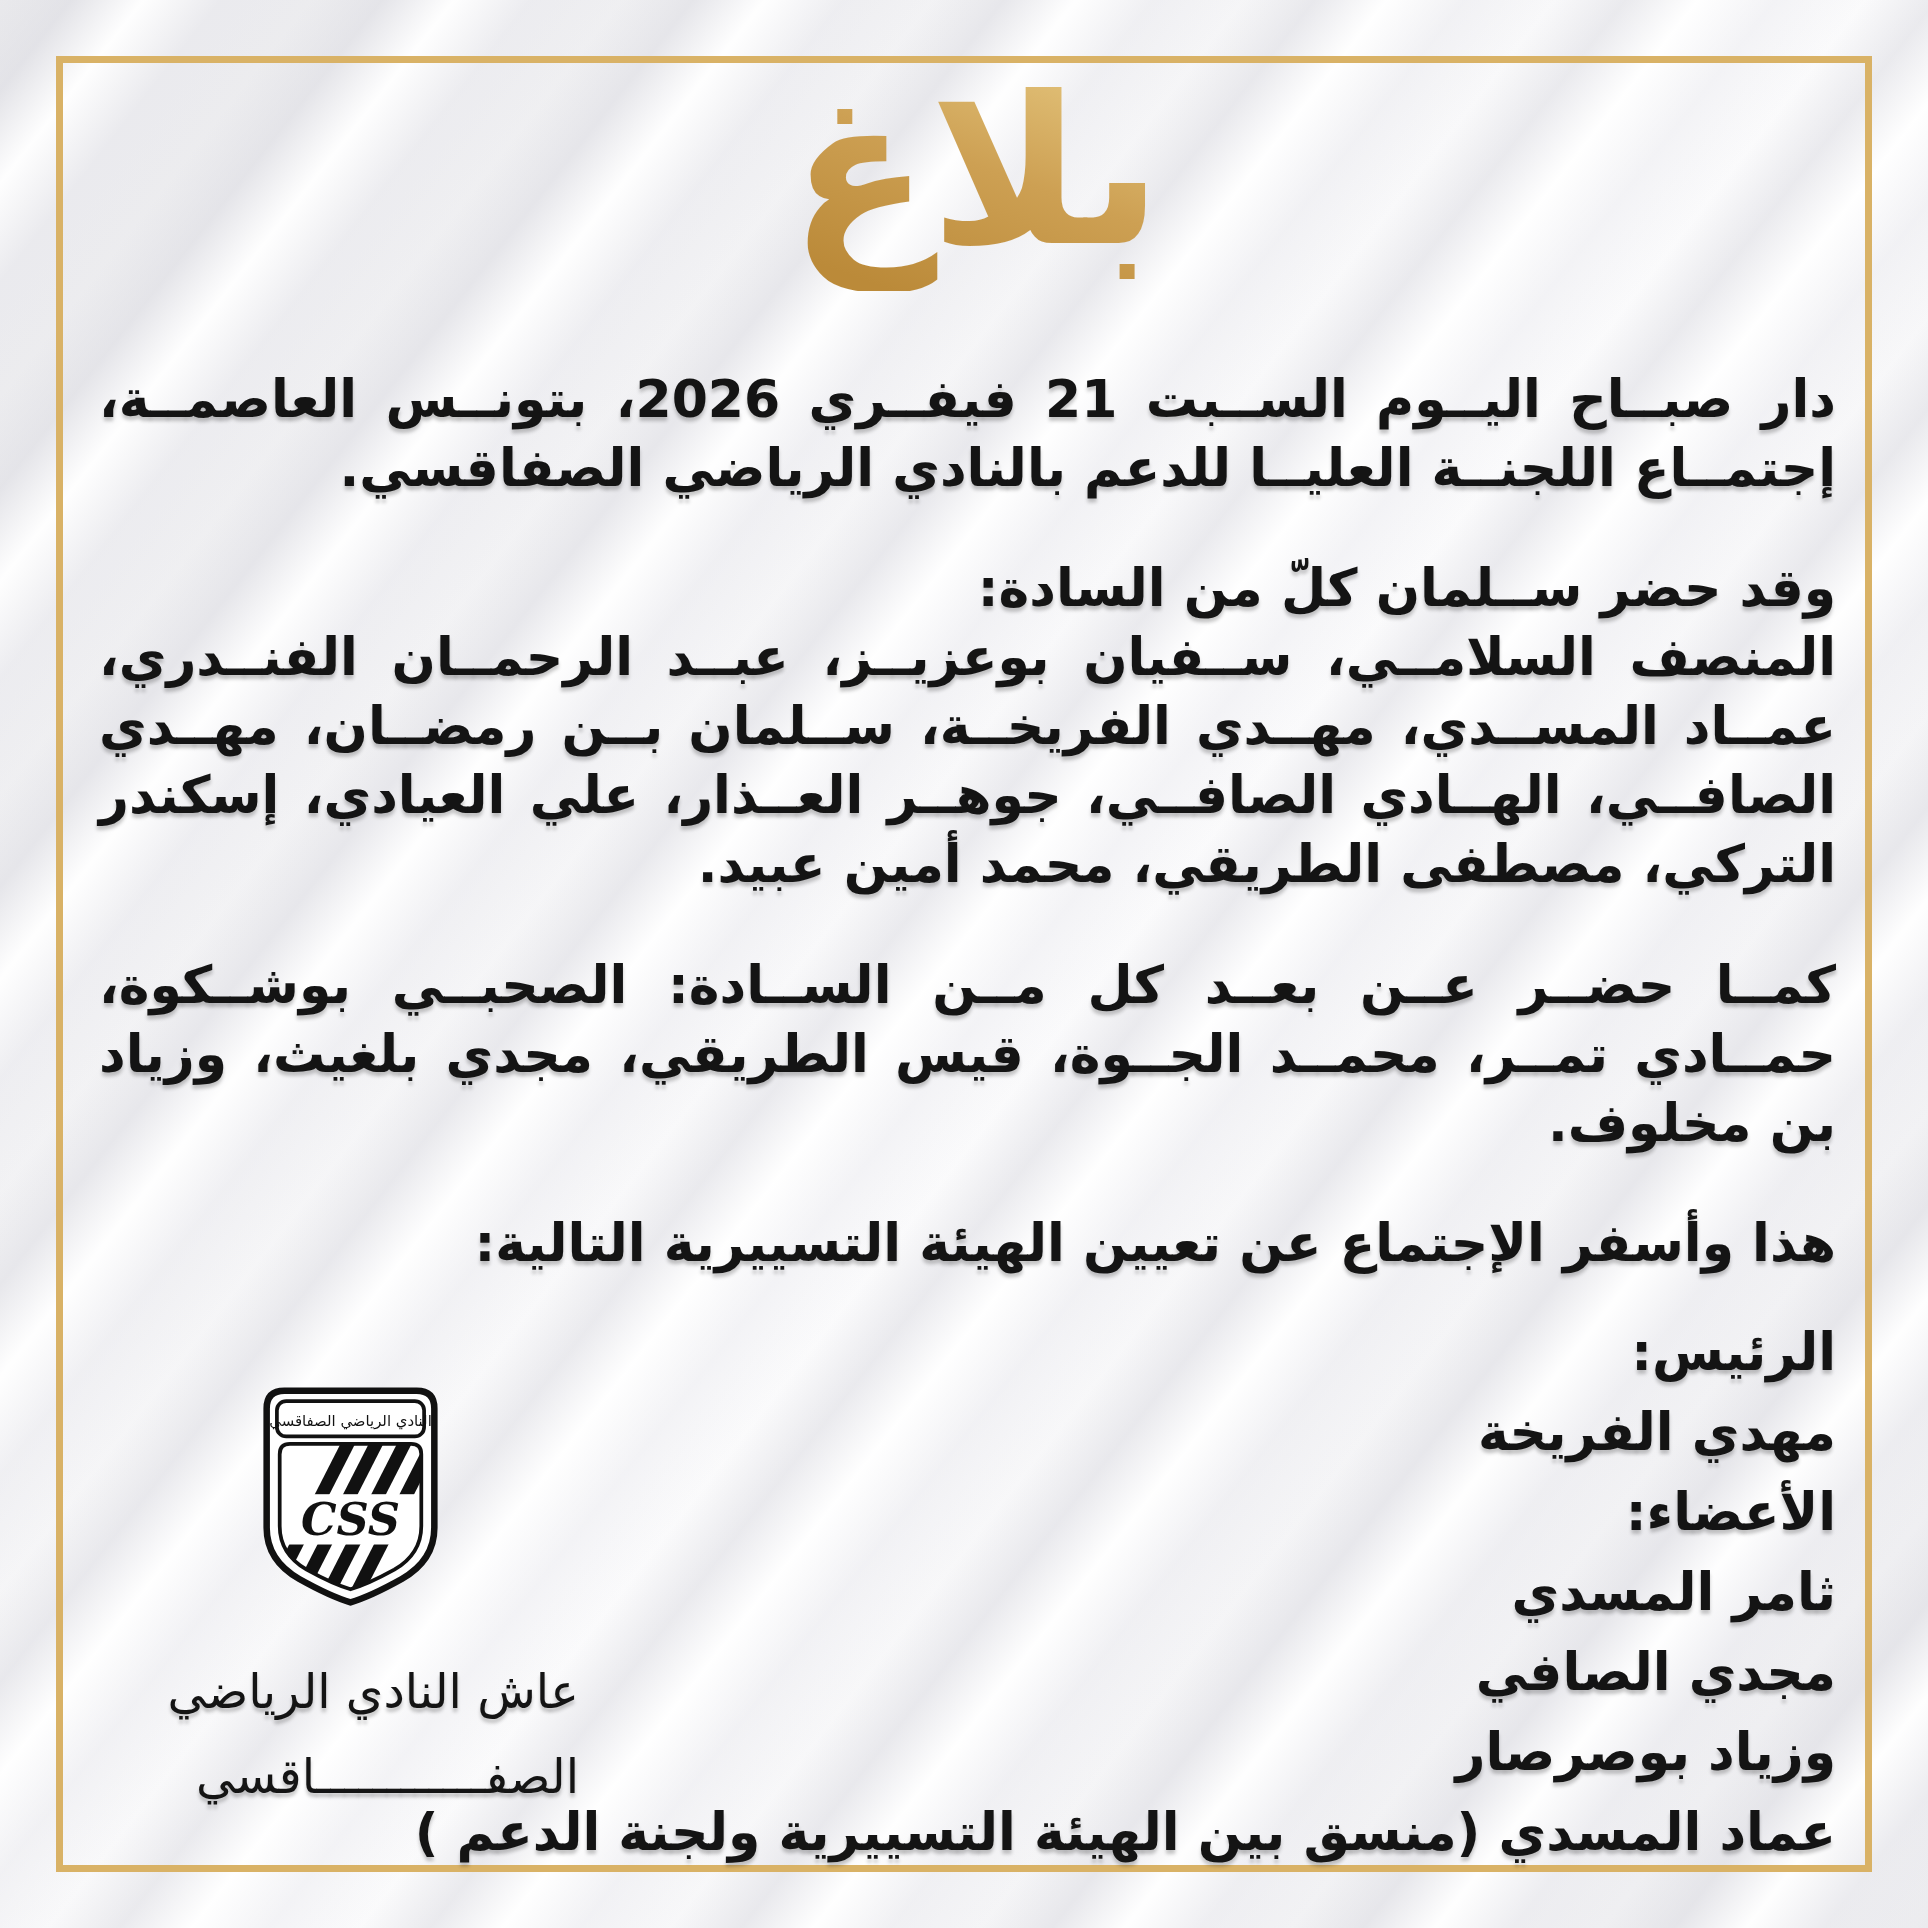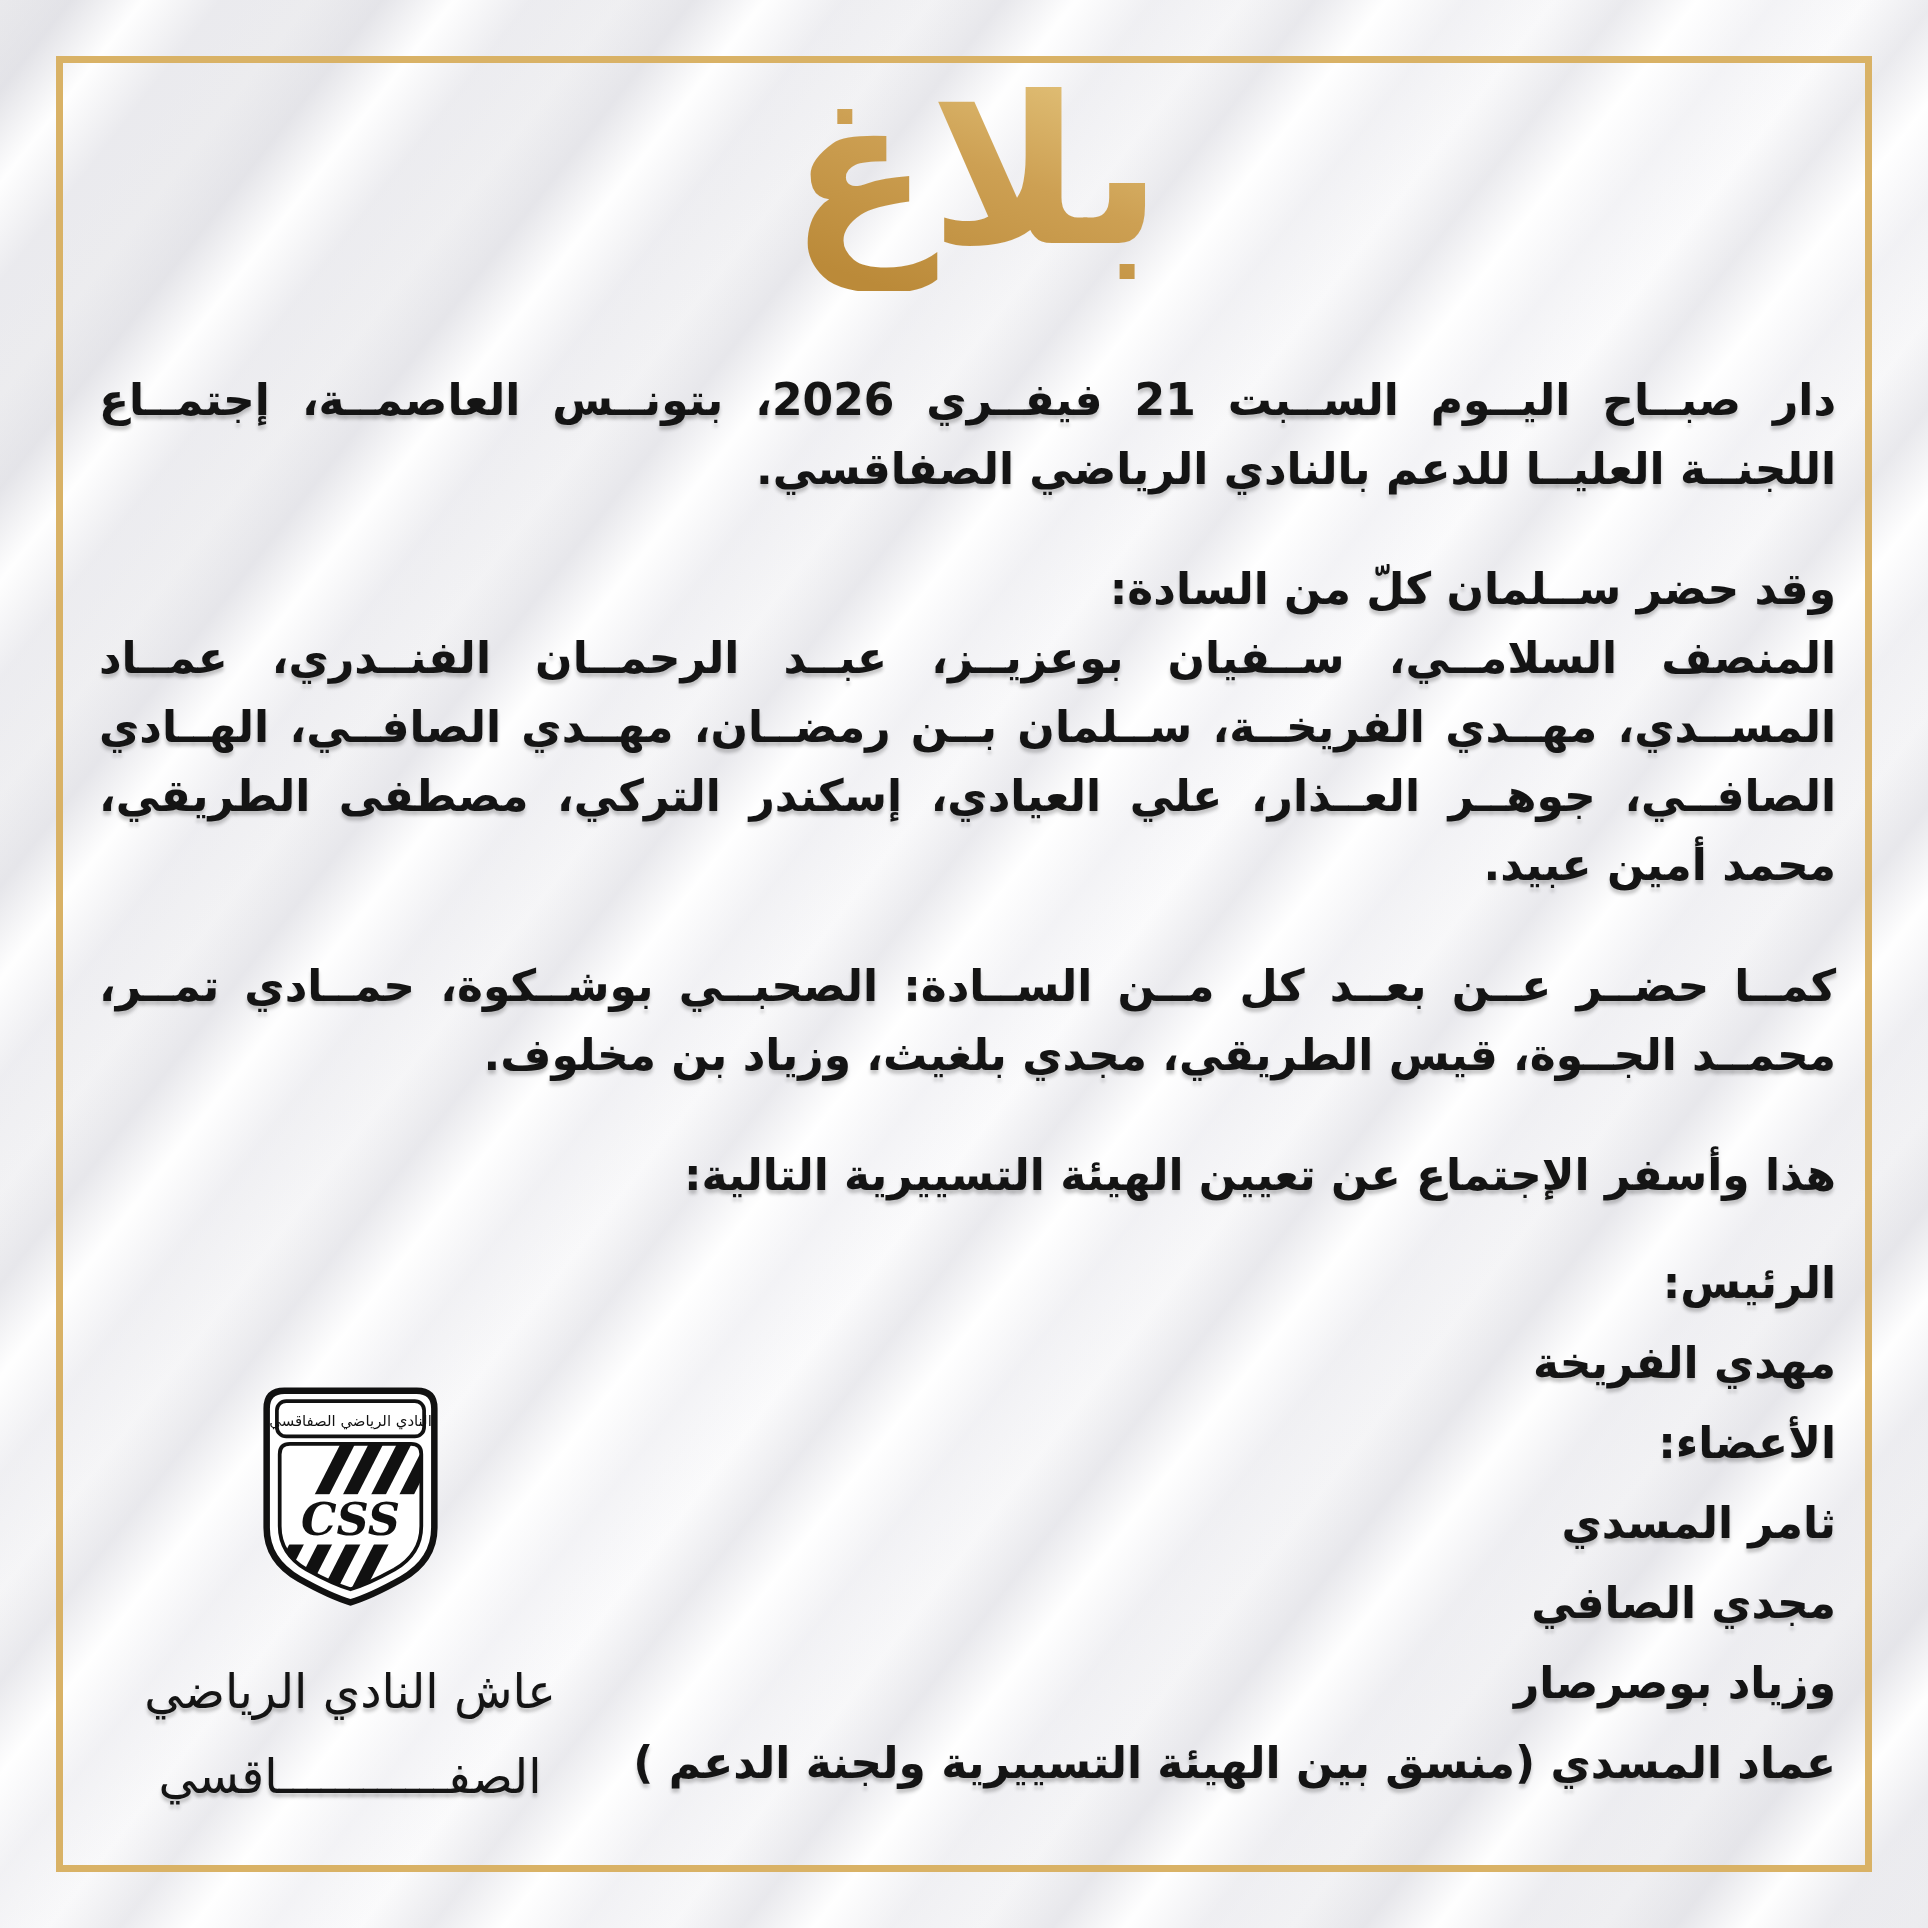--- a/index.html
+++ b/index.html
@@ -33,33 +33,33 @@
   @supports ((-webkit-background-clip:text) or (background-clip:text)){
     .title .gold{
       background:linear-gradient(200deg,#e5c67e 8%,#cda053 48%,#bb8a39 90%);
       -webkit-background-clip:text;background-clip:text;
       color:transparent;
     }
   }
   .content{
     position:absolute;top:365px;left:99px;right:92px;
     direction:rtl;text-align:justify;
-    color:#141414;font-weight:bold;font-size:44px;
+    color:#141414;font-weight:bold;font-size:52px;
     text-shadow:0 3.8px 3.8px rgba(0,0,0,0.22);
   }
   .content p{margin:0;line-height:69px;}
   .p1{margin-bottom:51px !important;}
   .p2{margin-bottom:0 !important;}
   .p3{margin-bottom:52px !important;}
   .p4{margin-bottom:51px !important;}
   .p5{margin-bottom:34px !important;}
   .roles div{line-height:80px;}
   .logo-area{
     position:absolute;left:121px;top:1386px;width:458px;
-    text-align:center;
+    text-align:right;
   }
   .badge{display:block;margin:0 auto;}
   .slogan{
     margin-top:41px;
     direction:rtl;font-weight:normal;font-size:48px;line-height:85px;
     color:#141414;text-shadow:0 3.8px 3.8px rgba(0,0,0,0.22);
   }
 </style>
 </head>
 <body>

